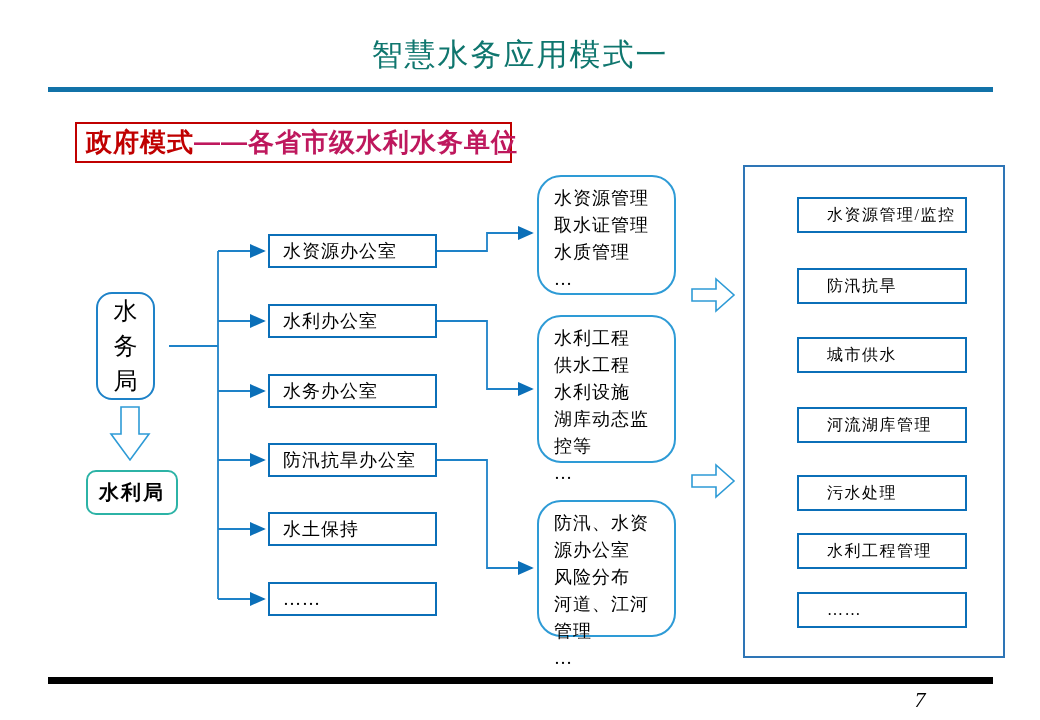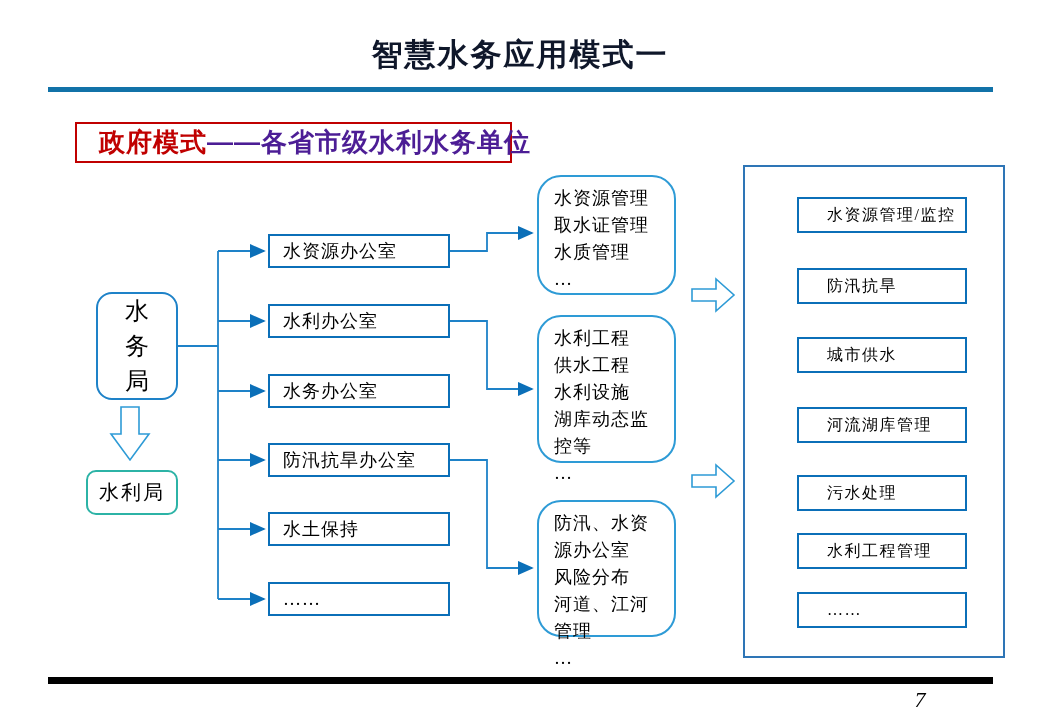--- a/index.html
+++ b/index.html
@@ -4,47 +4,47 @@
 <style>
   html,body{margin:0;padding:0;background:#ffffff;}
   #slide{
     position:relative;width:1040px;height:720px;background:#ffffff;overflow:hidden;
     font-family:"Liberation Serif","DejaVu Serif",serif;color:#000;
   }
   
   .title{
     position:absolute;left:0;top:34px;width:100%;text-align:center;
     font-family:"Liberation Sans","DejaVu Sans",sans-serif;
-    font-weight:700;font-size:31px;letter-spacing:2px;color:#0f172a;
+    font-weight:400;font-size:31px;letter-spacing:2px;color:#0f766e;
   }
   .title-rule{position:absolute;left:48px;top:87px;width:945px;height:5px;background:#1172A8;}
   .banner{
     position:absolute;left:75px;top:122px;width:437px;height:41px;
     border:2px solid #C00000;box-sizing:border-box;
     display:flex;align-items:center;padding-left:9px;
     font-family:"Liberation Sans","DejaVu Sans",sans-serif;
     font-weight:800;font-size:26px;letter-spacing:1px;white-space:nowrap;
   }
-  .banner .hl{color:#C00000;margin-left:13px;}
-  .banner .rest{color:#4c1d95;}
+  .banner .hl{color:#C00000;}
+  .banner .rest{color:#be185d;}
   
   .box{position:absolute;box-sizing:border-box;background:#fff;}
   .root-box{
-    left:96px;top:292px;width:82px;height:108px;border:2px solid #1E82C8;border-radius:16px;
+    left:96px;top:292px;width:59px;height:108px;border:2px solid #1E82C8;border-radius:16px;
     display:flex;align-items:center;justify-content:center;
   }
   .root-box .vtext{
     width:26px;font-size:24px;line-height:35px;text-align:center;word-break:break-all;
   }
   .secondary-box{
     left:86px;top:470px;width:92px;height:45px;border:2px solid #2CB3A6;border-radius:10px;
-    display:flex;align-items:center;justify-content:center;font-size:20px;letter-spacing:2px;
+    display:flex;align-items:center;justify-content:center;font-size:20px;letter-spacing:2px;font-weight:bold;
   }
   .office{
-    left:268px;width:182px;height:34px;border:2px solid #0B6FB8;
+    left:268px;width:169px;height:34px;border:2px solid #0B6FB8;
     display:flex;align-items:center;padding-left:13px;font-size:18px;letter-spacing:1px;
   }
   .detail{
     left:537px;width:139px;border:2px solid #2E9BD6;border-radius:24px;
     padding:8px 12px 0 15px;font-size:18px;line-height:27px;letter-spacing:1px;
   }
   .func{
     left:797px;width:170px;height:36px;border:2px solid #0B6FB8;
     display:flex;align-items:center;padding-left:28px;font-size:16px;letter-spacing:1.5px;
   }

